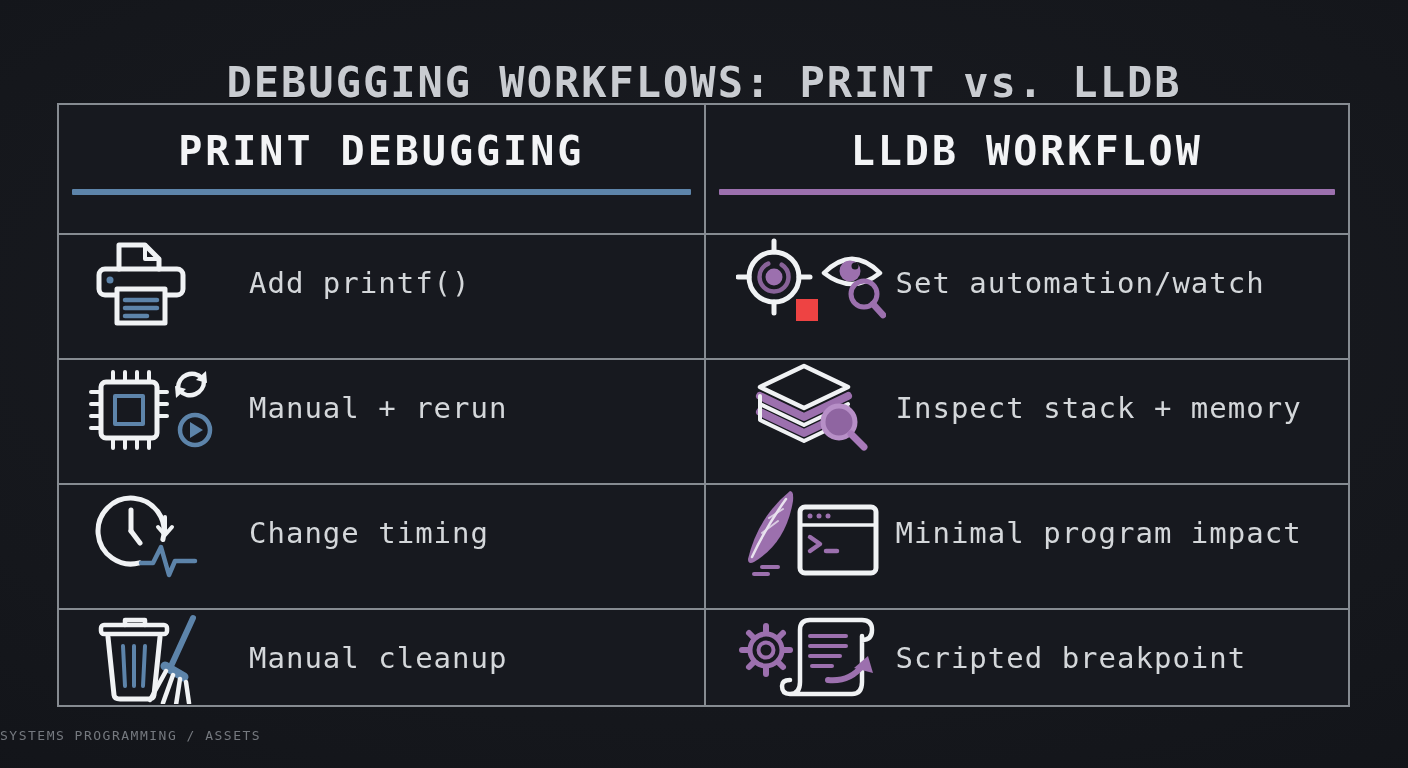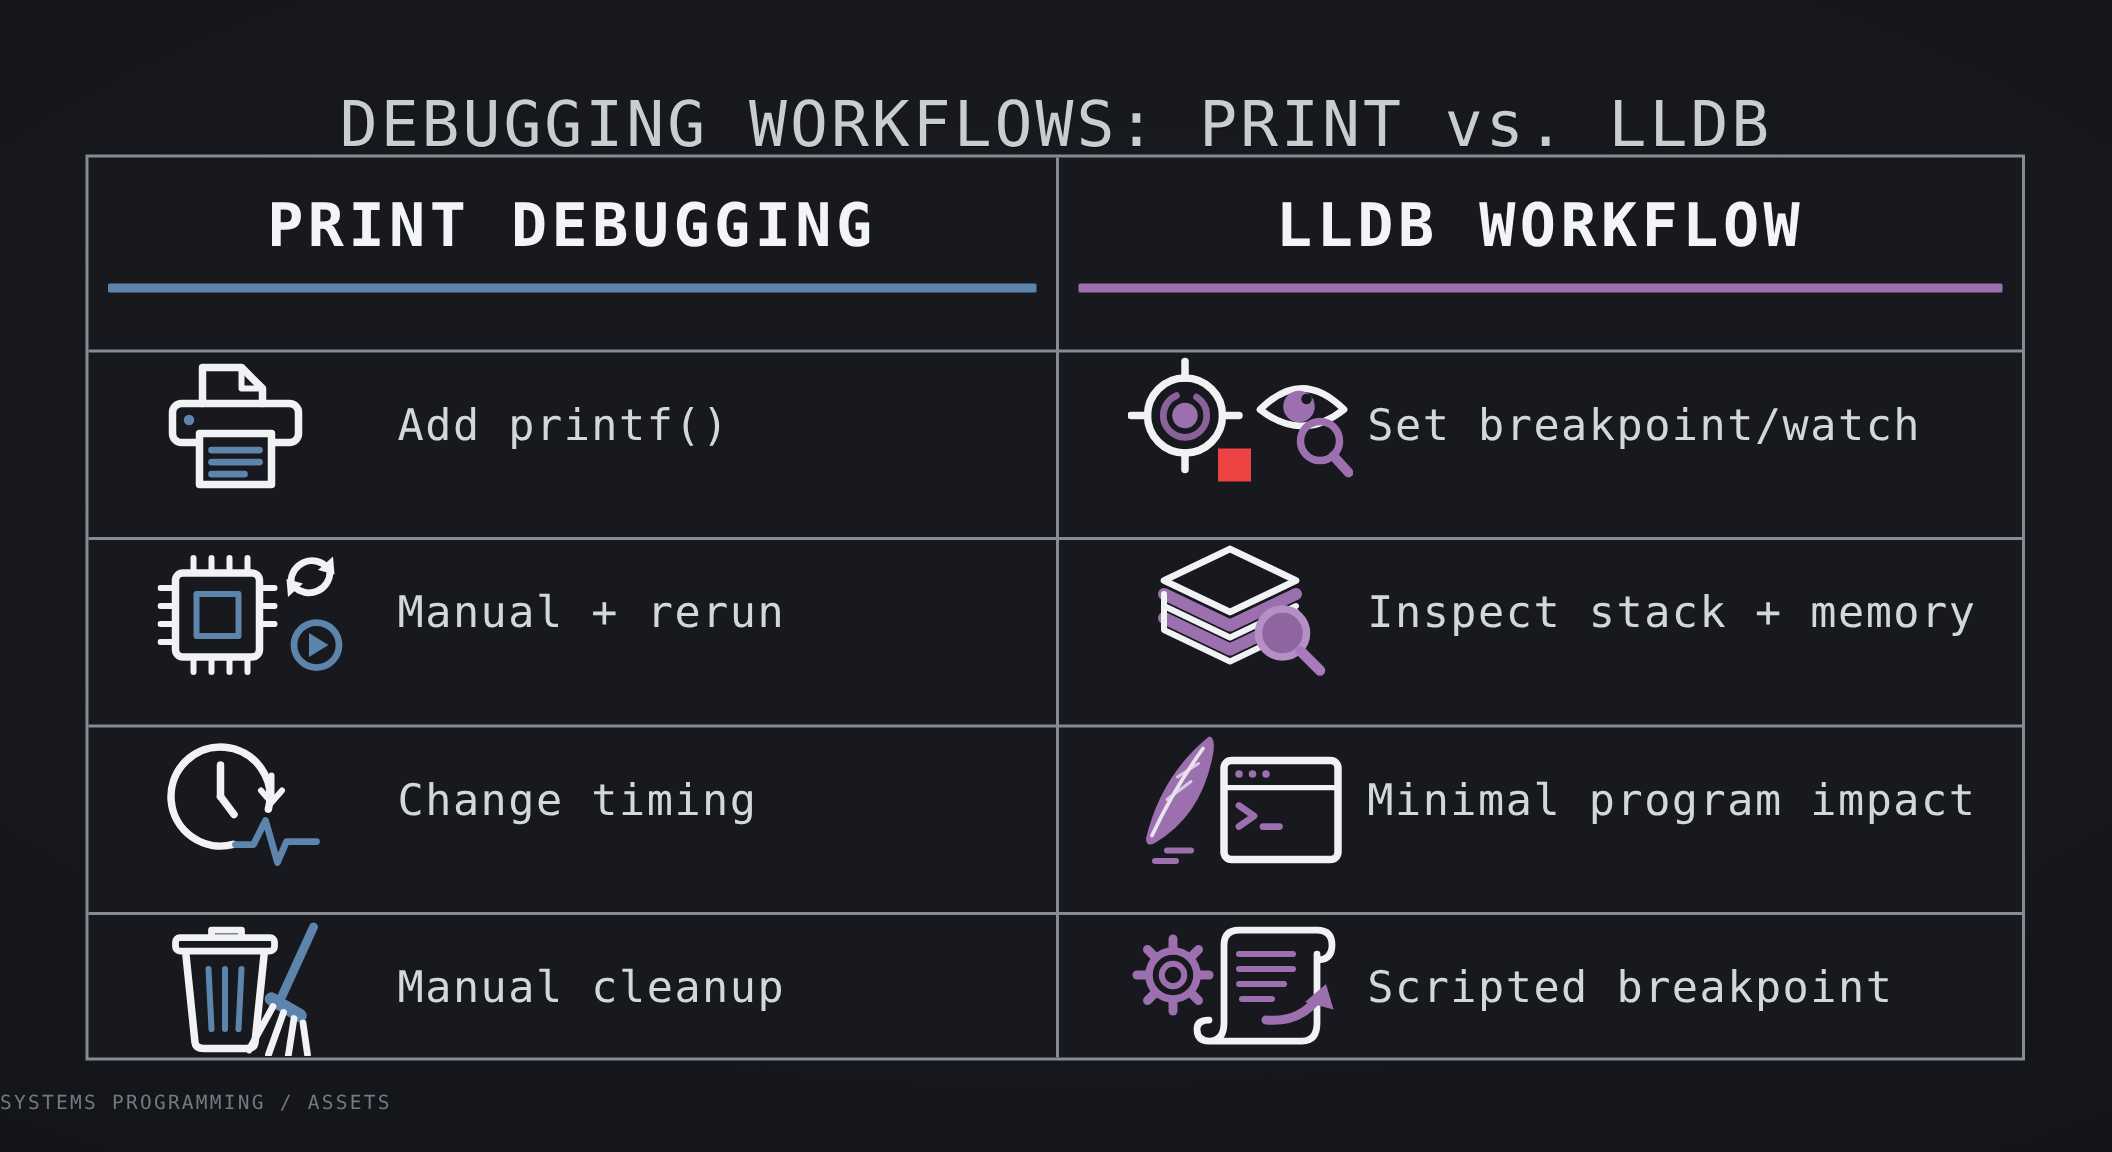--- a/index.html
+++ b/index.html
@@ -5,37 +5,37 @@
   html,body{margin:0;padding:0;}
   body{
     width:1408px;height:768px;position:relative;overflow:hidden;
     background:radial-gradient(ellipse 110% 95% at 50% 42%, #1a1c22 0%, #15171c 55%, #101217 100%);
     font-family:"DejaVu Sans Mono", monospace;
   }
   .vignette{position:absolute;inset:0;pointer-events:none;
     background:radial-gradient(ellipse 120% 110% at 50% 50%, rgba(0,0,0,0) 60%, rgba(0,0,0,0.35) 100%);}
   .page-title{
     position:absolute;top:30px;left:0;width:100%;text-align:center;
-    font-size:42px;font-weight:normal;letter-spacing:2px;color:#c9ccd1;
+    font-size:42px;font-weight:bold;letter-spacing:2px;color:#c9ccd1;
     text-shadow:0 1px 0 rgba(0,0,0,.6);
   }
   .cmp-table{
     position:absolute;left:57px;top:103px;width:1293px;height:604px;
     border:2px solid #868b91;background:#17191f;
     display:grid;grid-template-columns:1fr 1fr;box-sizing:border-box;
   }
   .col{display:flex;flex-direction:column;min-width:0;gap:28px;}
   .col.right{border-left:2px solid #868b91;}
   .col-header{position:relative;height:100px;flex:0 0 100px;
     display:flex;align-items:center;justify-content:center;}
   .col-header .hdr-text{font-size:40px;font-weight:bold;letter-spacing:3px;color:#f3f4f6;margin-bottom:8px;}
   .hdr-underline{position:absolute;left:13px;right:13px;bottom:10px;height:6px;border-radius:1px;}
   .col.left .hdr-underline{background:#5d84aa;}
   .col.right .hdr-underline{background:#9c70ae;}
-  .row{flex:1;display:flex;align-items:center;padding-left:46px;gap:10px;
+  .row{flex:1;display:flex;align-items:center;padding-left:30px;gap:10px;
     border-top:2px solid #868b91;min-height:0;text-align:right;}
   .icon-box{flex:0 0 150px;width:150px;height:92px;display:flex;align-items:center;}
   .icon-box svg{width:150px;height:92px;display:block;}
   .row-label{font-size:29px;letter-spacing:1px;color:#d4d7da;white-space:nowrap;}
   .page-footer{
     position:absolute;top:728px;left:0;width:100%;text-align:left;
     font-size:13px;letter-spacing:1.5px;color:#75797f;
   }
   svg .w{stroke:#f0f2f4;}
   svg .b{stroke:#5d84aa;}
@@ -164,21 +164,21 @@
           <circle class="p" stroke-width="4.5" cx="38" cy="40" r="14.5" stroke-dasharray="62 14" opacity="0.85"></circle>
           <circle class="fp noline" cx="38" cy="40" r="8.5"></circle>
           <rect fill="#ee4343" x="60" y="62" width="22" height="22"></rect>
           <path class="w" stroke-width="4.5" d="M88 36 Q116 8 144 36 Q116 58 88 36 Z"></path>
           <circle class="fp noline" cx="114" cy="34" r="10.5"></circle>
           <circle fill="#17191f" cx="119" cy="29" r="3.5"></circle>
           <circle class="p" stroke-width="5" cx="128" cy="57" r="13"></circle>
           <line class="p" stroke-width="6.5" x1="137" y1="67" x2="147" y2="78"></line>
         </svg>
       </span>
-      <span class="row-label">Set breakpoint/watch</span>
+      <span class="row-label">Set automation/watch</span>
     </div>
 
     <div class="row">
       <span class="icon-box">
         <svg viewBox="0 0 150 92" fill="none" stroke-linecap="round" stroke-linejoin="round">
           <path class="w" stroke-width="4.5" d="M68 4 L112 25 L68 46 L24 25 Z"></path>
           <path class="p" stroke-width="8" d="M24 34 L68 55 L112 34"></path>
           <path class="w" stroke-width="4" d="M24 42 L68 63 L112 42"></path>
           <path class="p" stroke-width="8" d="M24 50 L68 71 L112 50"></path>
           <path class="w" stroke-width="4" d="M24 34 V58 L68 79 L112 58 V46"></path>

